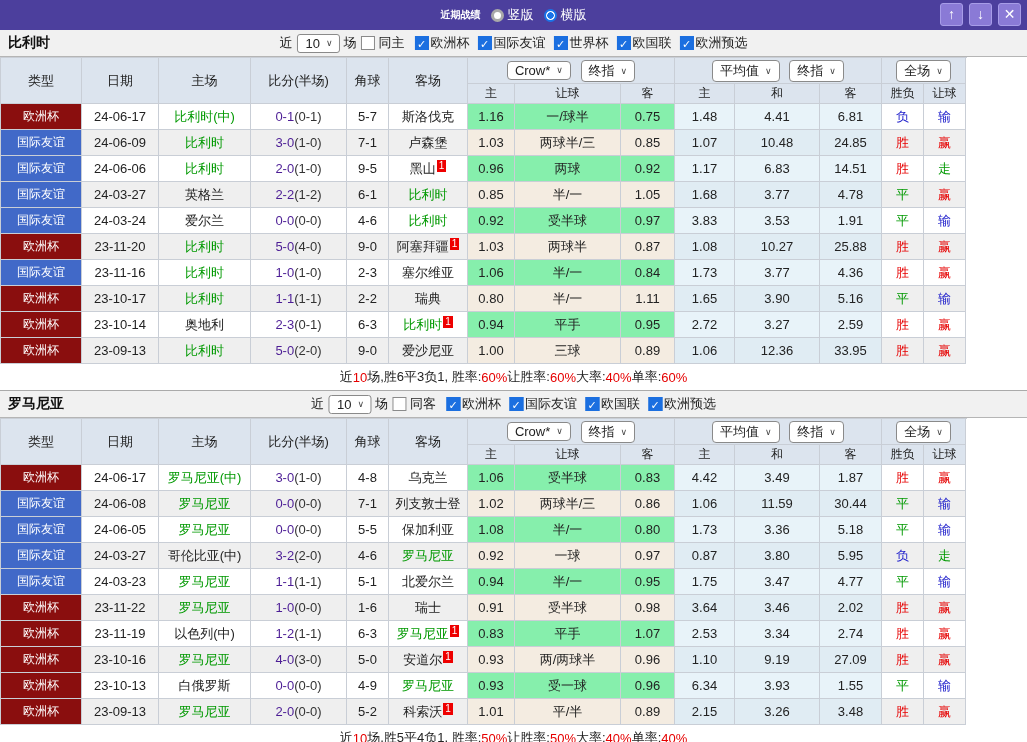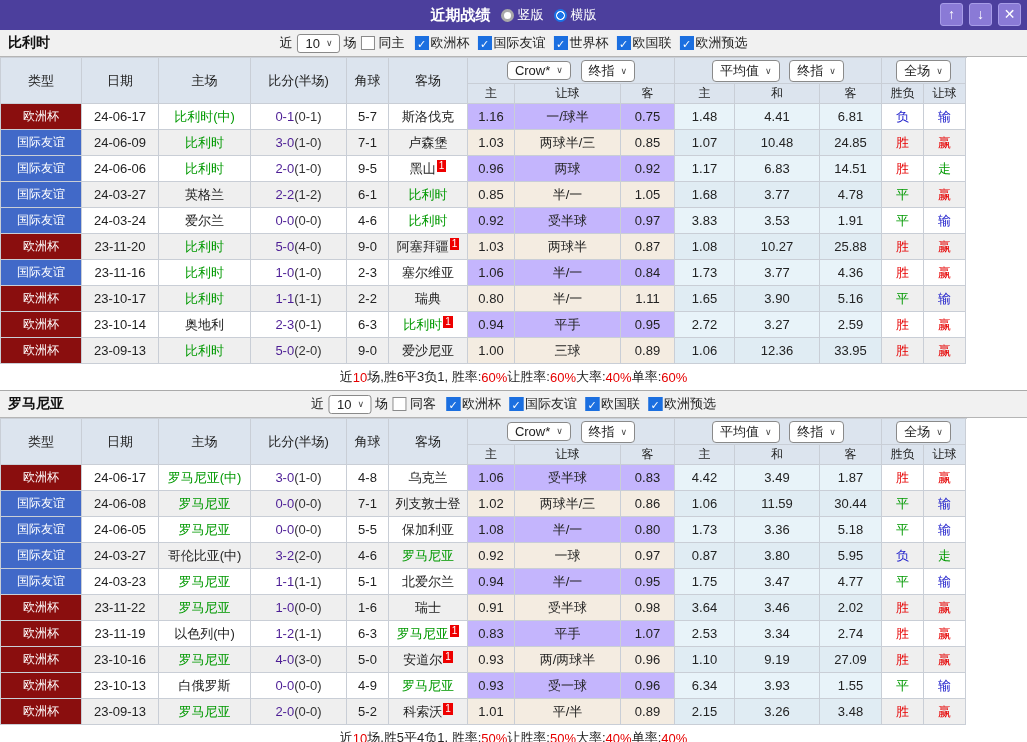--- a/index.html
+++ b/index.html
@@ -8,21 +8,21 @@
     width:1027px;
     font-family:"Liberation Sans","DejaVu Sans",sans-serif;
     font-size:13px; color:#222; background:#fff;
   }
   
   .titlebar {
     position:relative; height:30px; background:#4c3f9d; color:#fff;
     display:flex; align-items:center; justify-content:center;
   }
   .tb-center { display:flex; align-items:center; gap:10px; }
-  .tb-title { font-size:15px; font-weight:bold; }
+  .tb-title { font-size:10px; font-weight:bold; }
   .radio-wrap { display:flex; align-items:center; gap:4px; cursor:pointer; font-size:13px; }
   .radio { width:13px; height:13px; border-radius:50%; display:inline-block; }
   .radio.unsel { background:#fff; border:3px solid #a9a9a9; }
   .radio.sel { background:radial-gradient(circle,#1a73e8 0 3px,#fff 3.5px); border:2px solid #1a73e8; }
   .tb-btns { position:absolute; right:6px; top:3px; display:flex; gap:6px; }
   .win-btn {
     width:23px; height:23px; background:#8a7ad6; border:1px solid #a79ce8; border-radius:3px;
     color:#fff; font-weight:bold; font-size:14px; line-height:21px; text-align:center; cursor:pointer;
   }
   
@@ -54,21 +54,21 @@
   .grid th, .grid td { border:1px solid #c9ced6; overflow:hidden; white-space:nowrap; }
   .grid thead th { background:#dce4ee; font-weight:normal; color:#222; text-align:center; }
   .grid tr.h1 th { height:26px; }
   .grid tr.h2 th { height:19px; font-size:12px; }
   .dd {
     display:inline-flex; align-items:center; gap:6px; background:#fff;
     border:1px solid #8a8a8a; border-radius:4px; padding:1px 7px; margin:0 3px; cursor:pointer; font-size:13px;
   }
   .grid tbody td { height:26px; text-align:center; background:#fff; }
   .grid tr.even td { background:#efefef; }
-  .grid td.cream { background:#c4b5fd; }
+  .grid td.cream { background:#86efac; }
   .grid tr.even td.cream { background:#f4ece1; }
   .grid td.lblue { background:#e8f3f9; }
   .grid tr.even td.lblue { background:#e0ecf3; }
   .grid td.c-type { color:#fff; font-size:12px; }
   .grid td.type-e { background:#8a0e0e !important; }
   .grid td.type-f { background:#4169c8 !important; }
   .team { }
   .t-green { color:#009900; }
   .t-red { color:#e60000; }
   .t-blue { color:#2222cc; }

